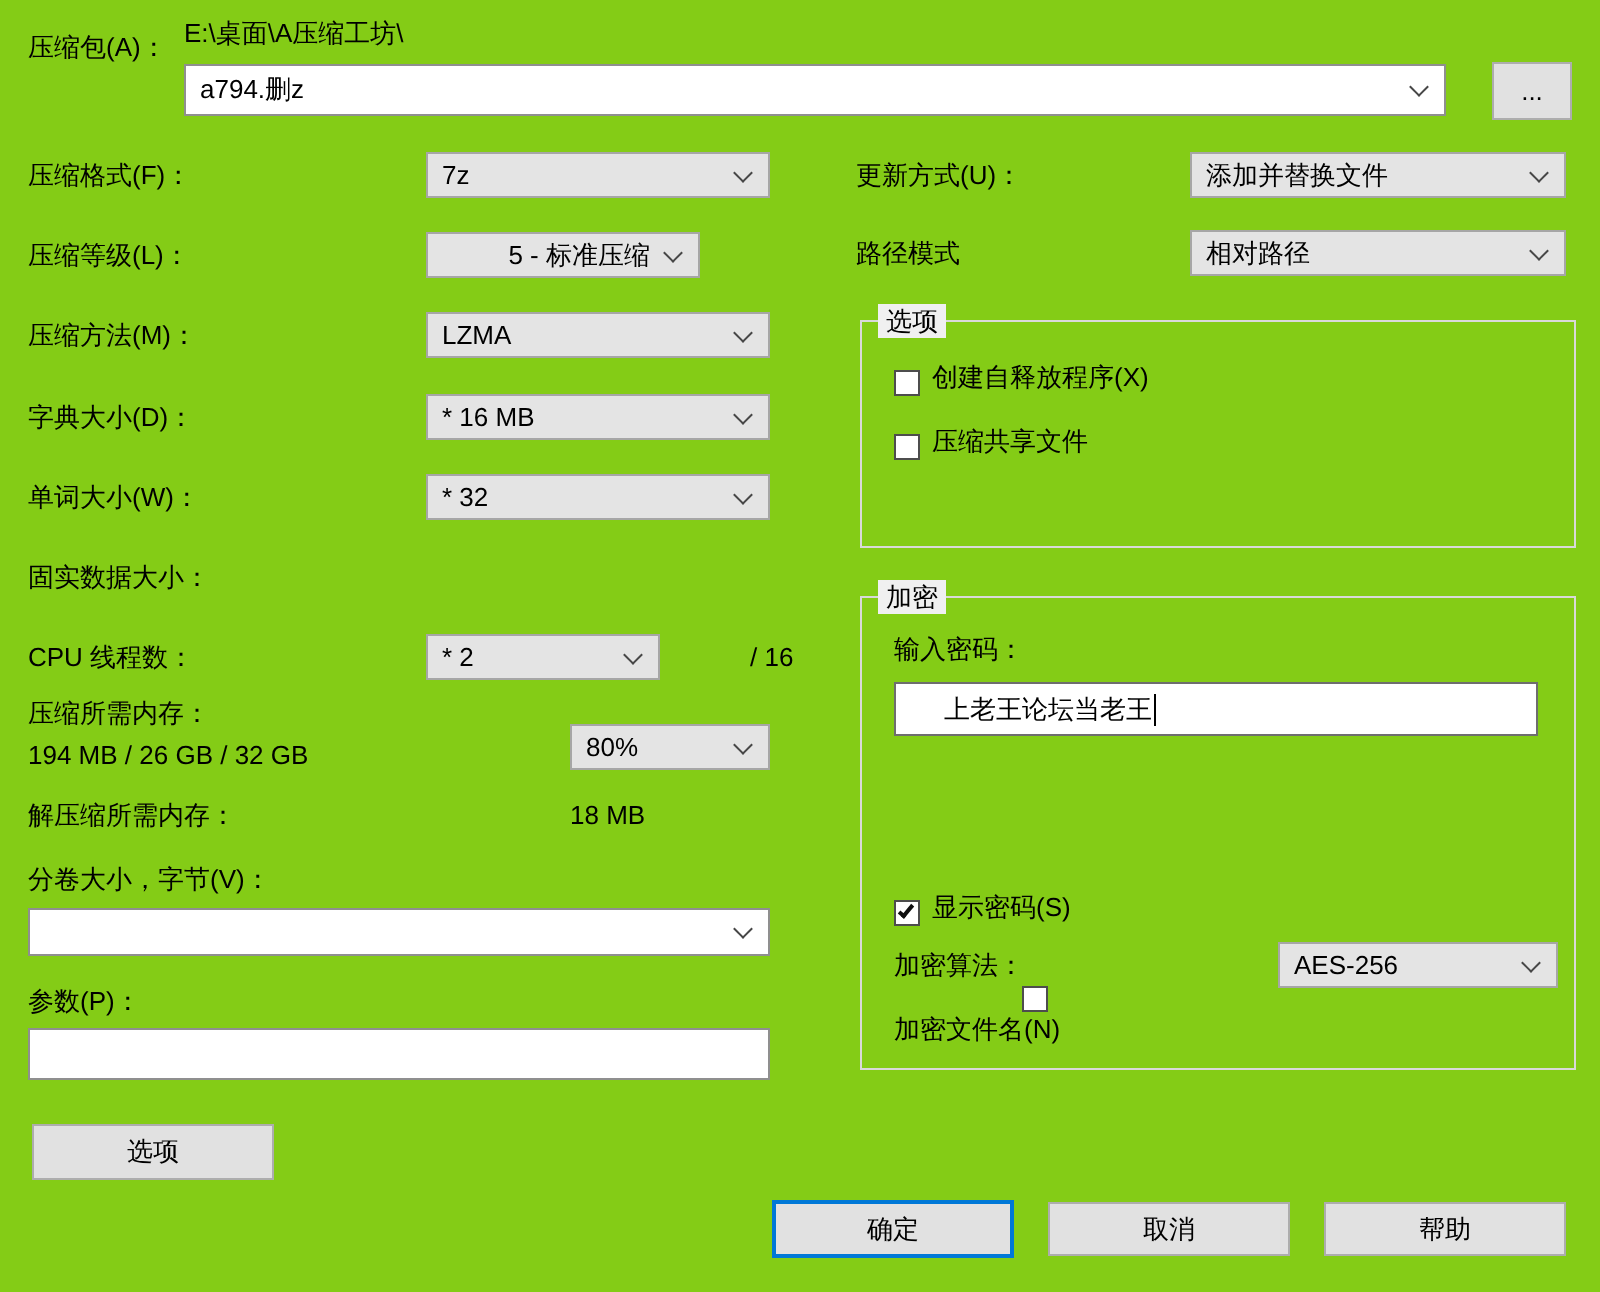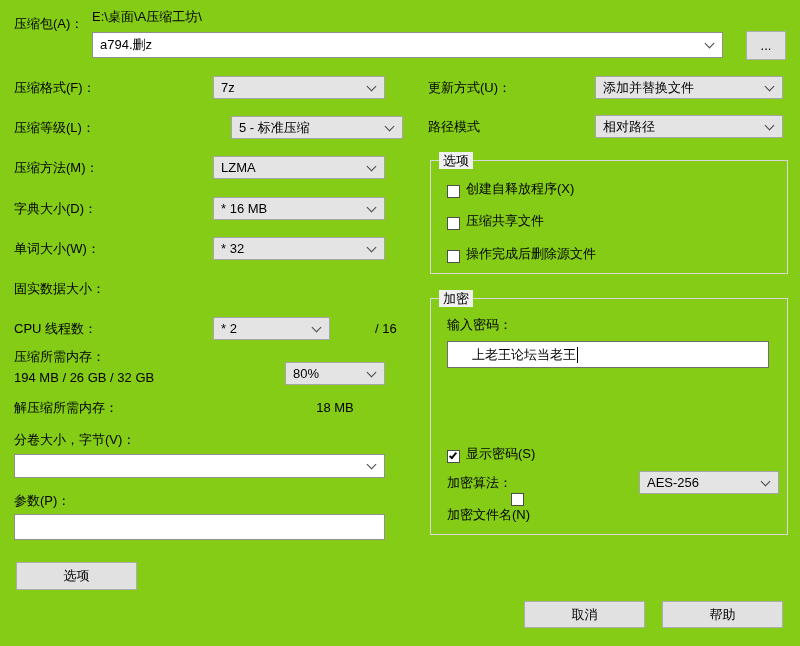--- a/index.html
+++ b/index.html
@@ -18,21 +18,21 @@
   .btn { position:absolute; background:#e1e1e1; border:1px solid #adadad; display:flex;
          align-items:center; justify-content:center; }
   .btn.default { border:2px solid #0078d7; }
   .group { position:absolute; border:1px solid #d9d9d9; }
   .gtitle { position:absolute; top:-9px; left:8px; background:#f0f0f0; padding:0 4px; line-height:17px; }
   .cb-row { position:absolute; display:flex; align-items:flex-end; height:17px; }
   .cb-box { width:13px; height:13px; background:#fff; border:1px solid #4d4d4d; position:relative; flex:none; margin-right:6px; }
   .check { position:absolute; left:3px; top:0px; width:4px; height:8px;
            border-right:2px solid #0f0f0f; border-bottom:2px solid #0f0f0f; transform:rotate(40deg); }
   .caret { display:inline-block; width:1px; height:16px; background:#000; margin-left:1px; }
-  .rt { text-align:center; display:block; }
+  .rt { text-align:left; display:block; }
 </style>
 </head>
 <body>
 
 <div class="dialog">
 
   <span class="lbl" style="left:14px;top:16px;">压缩包(A)：</span>
   <span class="lbl" style="left:92px;top:9px;">E:\桌面\A压缩工坊\</span>
   <div class="combo white" style="left:92px;top:32px;width:631px;height:26px;">
     <span>a794.删z</span>
@@ -42,21 +42,21 @@
     <span>...</span>
   </div>
 
   <span class="lbl" style="left:14px;top:80px;">压缩格式(F)：</span>
   <div class="combo" style="left:213px;top:76px;width:172px;">
     <span>7z</span>
     <span class="chev"></span>
   </div>
 
   <span class="lbl" style="left:14px;top:120px;">压缩等级(L)：</span>
-  <div class="combo" style="left:231px;top:116px;width:172px;">
+  <div class="combo" style="left:213px;top:116px;width:137px;justify-content:flex-end;">
     <span>5 - 标准压缩</span>
     <span class="chev"></span>
   </div>
 
   <span class="lbl" style="left:14px;top:160px;">压缩方法(M)：</span>
   <div class="combo" style="left:213px;top:156px;width:172px;">
     <span>LZMA</span>
     <span class="chev"></span>
   </div>
 
@@ -121,24 +121,20 @@
   <div class="group" style="left:430px;top:160px;width:358px;height:114px;">
     <span class="gtitle">选项</span>
     <div class="cb-row" style="left:16px;top:20px;">
       <span class="cb-box"></span>
       <span>创建自释放程序(X)</span>
     </div>
     <div class="cb-row" style="left:16px;top:52px;">
       <span class="cb-box"></span>
       <span>压缩共享文件</span>
     </div>
-    <div class="cb-row" style="left:16px;top:85px;">
-      <span class="cb-box"></span>
-      <span>操作完成后删除源文件</span>
-    </div>
   </div>
 
   <div class="group" style="left:430px;top:298px;width:358px;height:237px;">
     <span class="gtitle">加密</span>
     <span class="lbl" style="left:16px;top:18px;">输入密码：</span>
     <div class="edit" style="left:16px;top:42px;width:322px;height:27px;padding-left:24px;">
       <span>上老王论坛当老王</span>
       <span class="caret"></span>
     </div>
     <div class="cb-row" style="left:16px;top:147px;">
@@ -151,20 +147,23 @@
     <div class="combo" style="left:208px;top:172px;width:140px;">
       <span>AES-256</span>
       <span class="chev"></span>
     </div>
     <div class="cb-row" style="left:16px;top:194px;flex-direction:column;">
       <span class="cb-box"></span>
       <span>加密文件名(N)</span>
     </div>
   </div>
 
+  <div class="btn default" style="left:386px;top:600px;width:121px;height:29px;">
+    <span>确定</span>
+  </div>
   <div class="btn" style="left:524px;top:601px;width:121px;height:27px;">
     <span>取消</span>
   </div>
   <div class="btn" style="left:662px;top:601px;width:121px;height:27px;">
     <span>帮助</span>
   </div>
 
 </div>
 
 </body></html>

